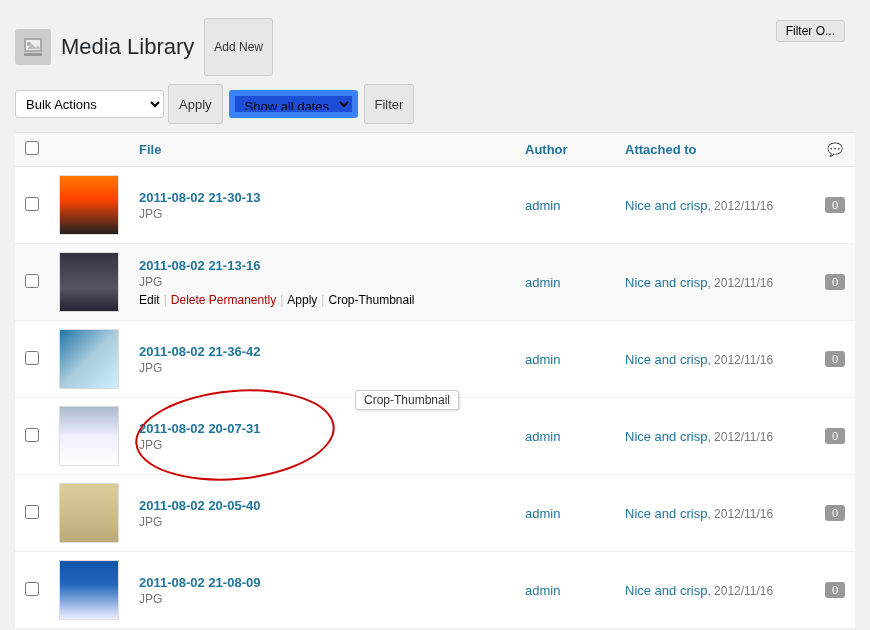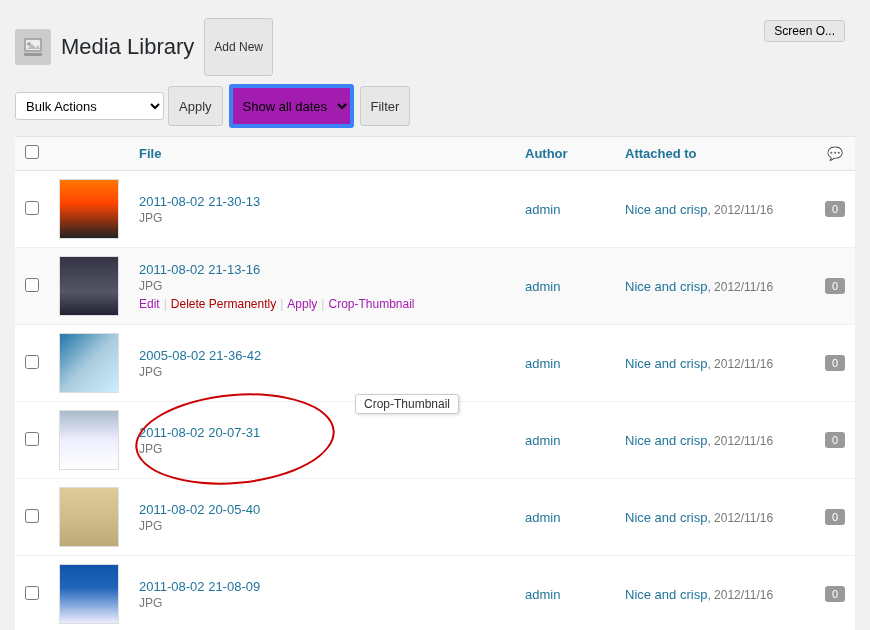--- a/index.html
+++ b/index.html
@@ -14,42 +14,42 @@
     
     .subsubsub { list-style: none; display: flex; gap: 0; margin-bottom: 8px; font-size: 13px; }
     .subsubsub li { color: #555; }
     .subsubsub li a { color: #21759b; text-decoration: none; }
     .subsubsub li .sep { margin: 0 4px; color: #ccc; }
     
     .tablenav { display: flex; align-items: center; gap: 6px; margin-bottom: 8px; }
     .bulk-select { display: flex; align-items: center; gap: 4px; }
     .bulk-select select { height: 28px; border: 1px solid #ccc; border-radius: 3px; padding: 2px 6px; font-size: 13px; background: #fff; }
     .bulk-select button, .filter-btn { height: 40px; border: 1px solid #ccc; border-radius: 3px; padding: 2px 10px; font-size: 13px; background: #e7e7e7; cursor: pointer; color: #333; }
-    .date-select { height: 44px; border: 4px solid #3b82f6; border-radius: 3px; padding: 2px 6px; font-size: 13px; background: #a21caf; }
+    .date-select { height: 28px; border: 6px solid #3b82f6; border-radius: 3px; padding: 2px 6px; font-size: 13px; background: #1d4ed8; }
     
     .screen-options { position: absolute; top: 10px; right: 10px; background: #e7e7e7; border: 1px solid #ccc; border-radius: 3px; padding: 3px 9px; font-size: 12px; cursor: pointer; }
     
     table { width: 100%; border-collapse: collapse; background: #fff; }
     table thead th { background: #f9f9f9; border-bottom: 1px solid #e1e1e1; border-top: 1px solid #e1e1e1; padding: 8px 10px; text-align: left; font-weight: 600; color: #21759b; font-size: 13px; }
     table tbody tr { border-bottom: 1px solid #f0f0f0; }
     table tbody td { padding: 8px 10px; vertical-align: middle; }
     
     .cb-col { width: 28px; }
     .thumb-col { width: 70px; }
     .file-col { }
     .author-col { width: 100px; }
     .attached-col { width: 200px; }
     .comment-col { width: 36px; text-align: center; }
     .thumb-placeholder { width: 60px; height: 60px; display: flex; align-items: center; justify-content: center; font-size: 9px; color: #999; border: 1px solid #ddd; overflow: hidden; position: relative; }
     
-    .filename { color: #21759b; font-weight: 400; text-decoration: none; font-size: 13px; }
+    .filename { color: #21759b; font-weight: 700; text-decoration: none; font-size: 13px; }
     .filetype { color: #777; font-size: 12px; display: block; margin-top: 2px; }
     
     .row-actions { display: flex; gap: 4px; align-items: center; margin-top: 4px; font-size: 12px; }
-    .row-actions a { color: #a21caf; text-decoration: none; }
+    .row-actions a { color: #000000; text-decoration: none; }
     .row-actions .delete { color: #a00; }
     .row-actions .sep { color: #ccc; }
     
     .attached-link { color: #21759b; text-decoration: none; font-size: 13px; }
     .attached-date { color: #777; font-size: 12px; }
     
     .comment-bubble { background: #999; color: #fff; border-radius: 3px; padding: 2px 6px; font-size: 11px; display: inline-block; min-width: 20px; text-align: center; }
     
     .checkbox { width: 14px; height: 14px; }
     
@@ -90,21 +90,21 @@
     .thumb-birds { background: linear-gradient(to bottom, #aabbcc 0%, #eeeeff 50%, #ffffff 100%); }
     .thumb-sand { background: linear-gradient(to bottom, #ddcc99 0%, #ccbb88 60%, #bbaa77 100%); }
     .thumb-ocean { background: linear-gradient(to bottom, #1155aa 0%, #2266bb 40%, #eef 100%); }
   </style>
 </head>
 <body>
 
 <div class="wrap">
 
   <div style="position: relative;">
-    <button class="screen-options">Screen O...</button>
+    <button class="screen-options">Filter O...</button>
   </div>
 
   <div class="page-header">
     <div class="page-icon">
       <svg width="22" height="22" viewBox="0 0 22 22" fill="none">
         <rect x="2" y="2" width="18" height="14" rx="1" fill="#aaa"></rect>
         <rect x="4" y="4" width="14" height="10" rx="1" fill="#eee"></rect>
         <rect x="2" y="17" width="18" height="3" rx="1" fill="#999"></rect>
         <circle cx="7" cy="8" r="2" fill="#aaa"></circle>
         <polygon points="5,13 10,8 14,12 16,9 18,13" fill="#bbb"></polygon>
@@ -190,21 +190,21 @@
     <a href="#" class="attached-link">Nice and crisp</a><span class="attached-date">, 2012/11/16</span>
   </td>
             <td class="comment-col"><span class="comment-bubble">0</span></td>
           </tr>
           <tr style="border-bottom: 1px solid rgb(240, 240, 240);">
             <td class="cb-col"><input type="checkbox" class="checkbox" style=""></td>
             <td class="thumb-col">
               <div class="thumb-placeholder thumb-waves"></div>
             </td>
             <td class="file-col">
-    <a href="#" class="filename">2005-08-02 21-36-42</a>
+    <a href="#" class="filename">2011-08-02 21-36-42</a>
     <span class="filetype">JPG</span>
     
   </td>
             <td class="author-col"><a href="#" style="color:#21759b; text-decoration:none;">admin</a></td>
             <td class="attached-col">
     <a href="#" class="attached-link">Nice and crisp</a><span class="attached-date">, 2012/11/16</span>
   </td>
             <td class="comment-col"><span class="comment-bubble">0</span></td>
           </tr>
           <tr style="background: transparent; border-bottom: none;">

